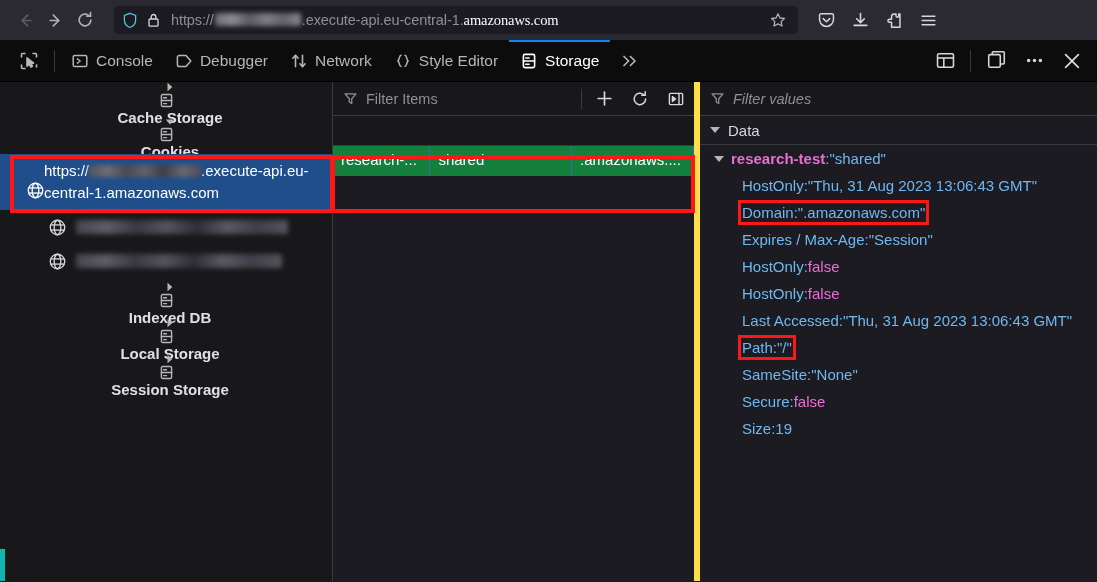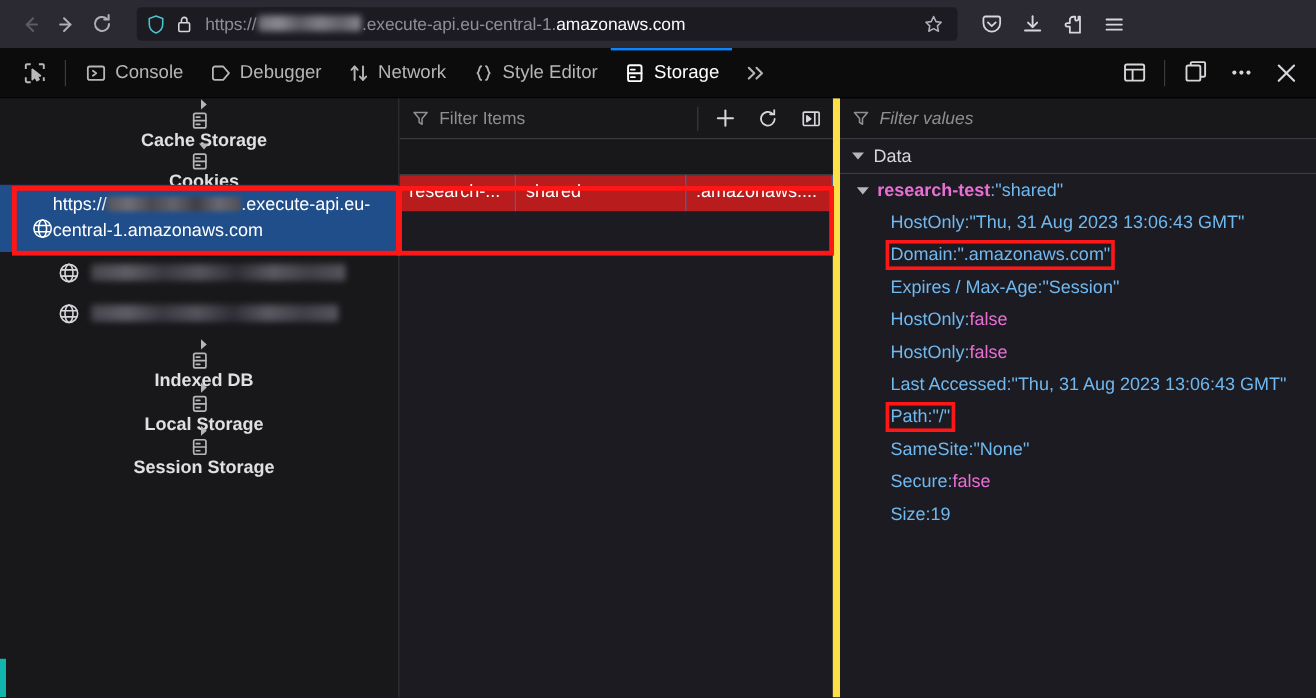--- a/index.html
+++ b/index.html
@@ -55,21 +55,21 @@
   .url-text .blur {
     display: inline-block;
     width: 86px; height: 13px;
     background: linear-gradient(90deg,#6e6d75,#8b8a92,#5c5b63,#7f7e86,#63626a,#898890);
     filter: blur(2.6px);
     border-radius: 2px;
     position: relative;
     top: 1px;
     margin: 0 1px;
   }
-  .url-text .strong { color: #fbfbfe; }
+  .url-text .strong { color: #fbfbfe; font-family: Liberation Serif, serif; }
   #star-btn { margin-left: auto; }
   .chrome-right { display:flex; align-items:center; gap:2px; margin-left:4px; }
   .chrome-right .nav-btn { width: 32px; }
 
   
   #devtools-toolbar {
     height: 42px;
     background: #0c0c0d;
     display: flex;
     align-items: center;
@@ -225,21 +225,21 @@
     overflow:hidden;
     white-space:nowrap;
     margin-top:36px;
   }
   .th:nth-child(1){ width: 99px; }
   .th:nth-child(2){ width: 144px; }
   .th:nth-child(3){ width: 124px; }
   .trow {
     display:flex;
     height: 30px;
-    background: #b91c1c;
+    background: #15803d;
     color:#ffffff;
     font-size:15px;
   }
   .td {
     padding: 5px 0 0 8px;
     border-right: 1px solid #3a6aa8;
     overflow:hidden;
     white-space:nowrap;
     text-overflow: ellipsis;
   }

